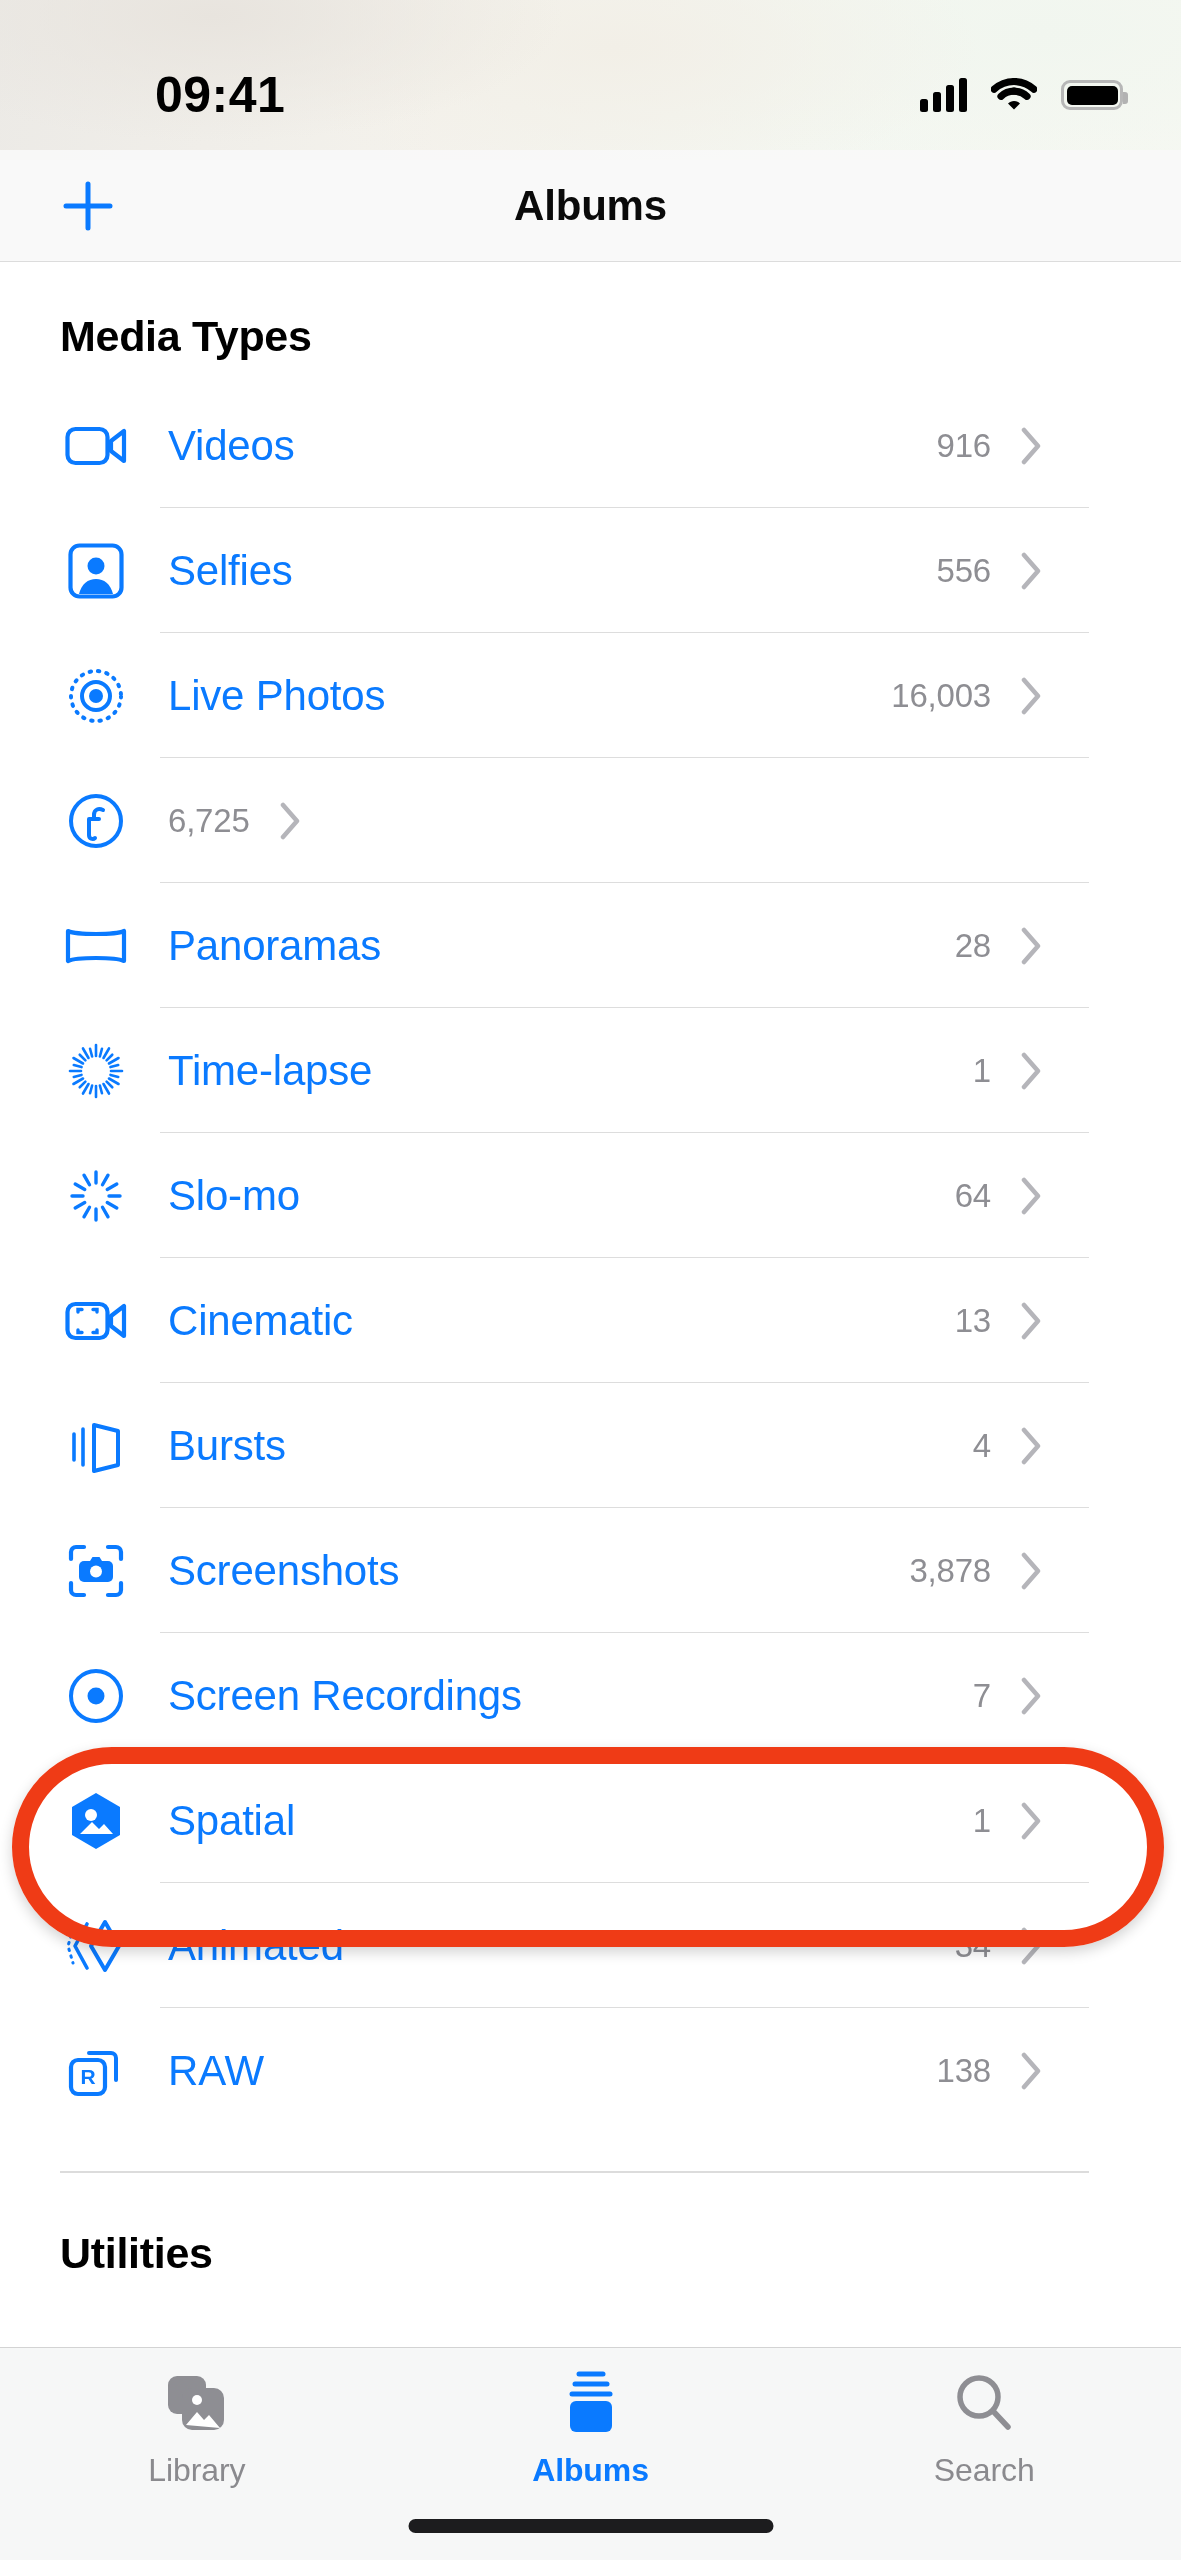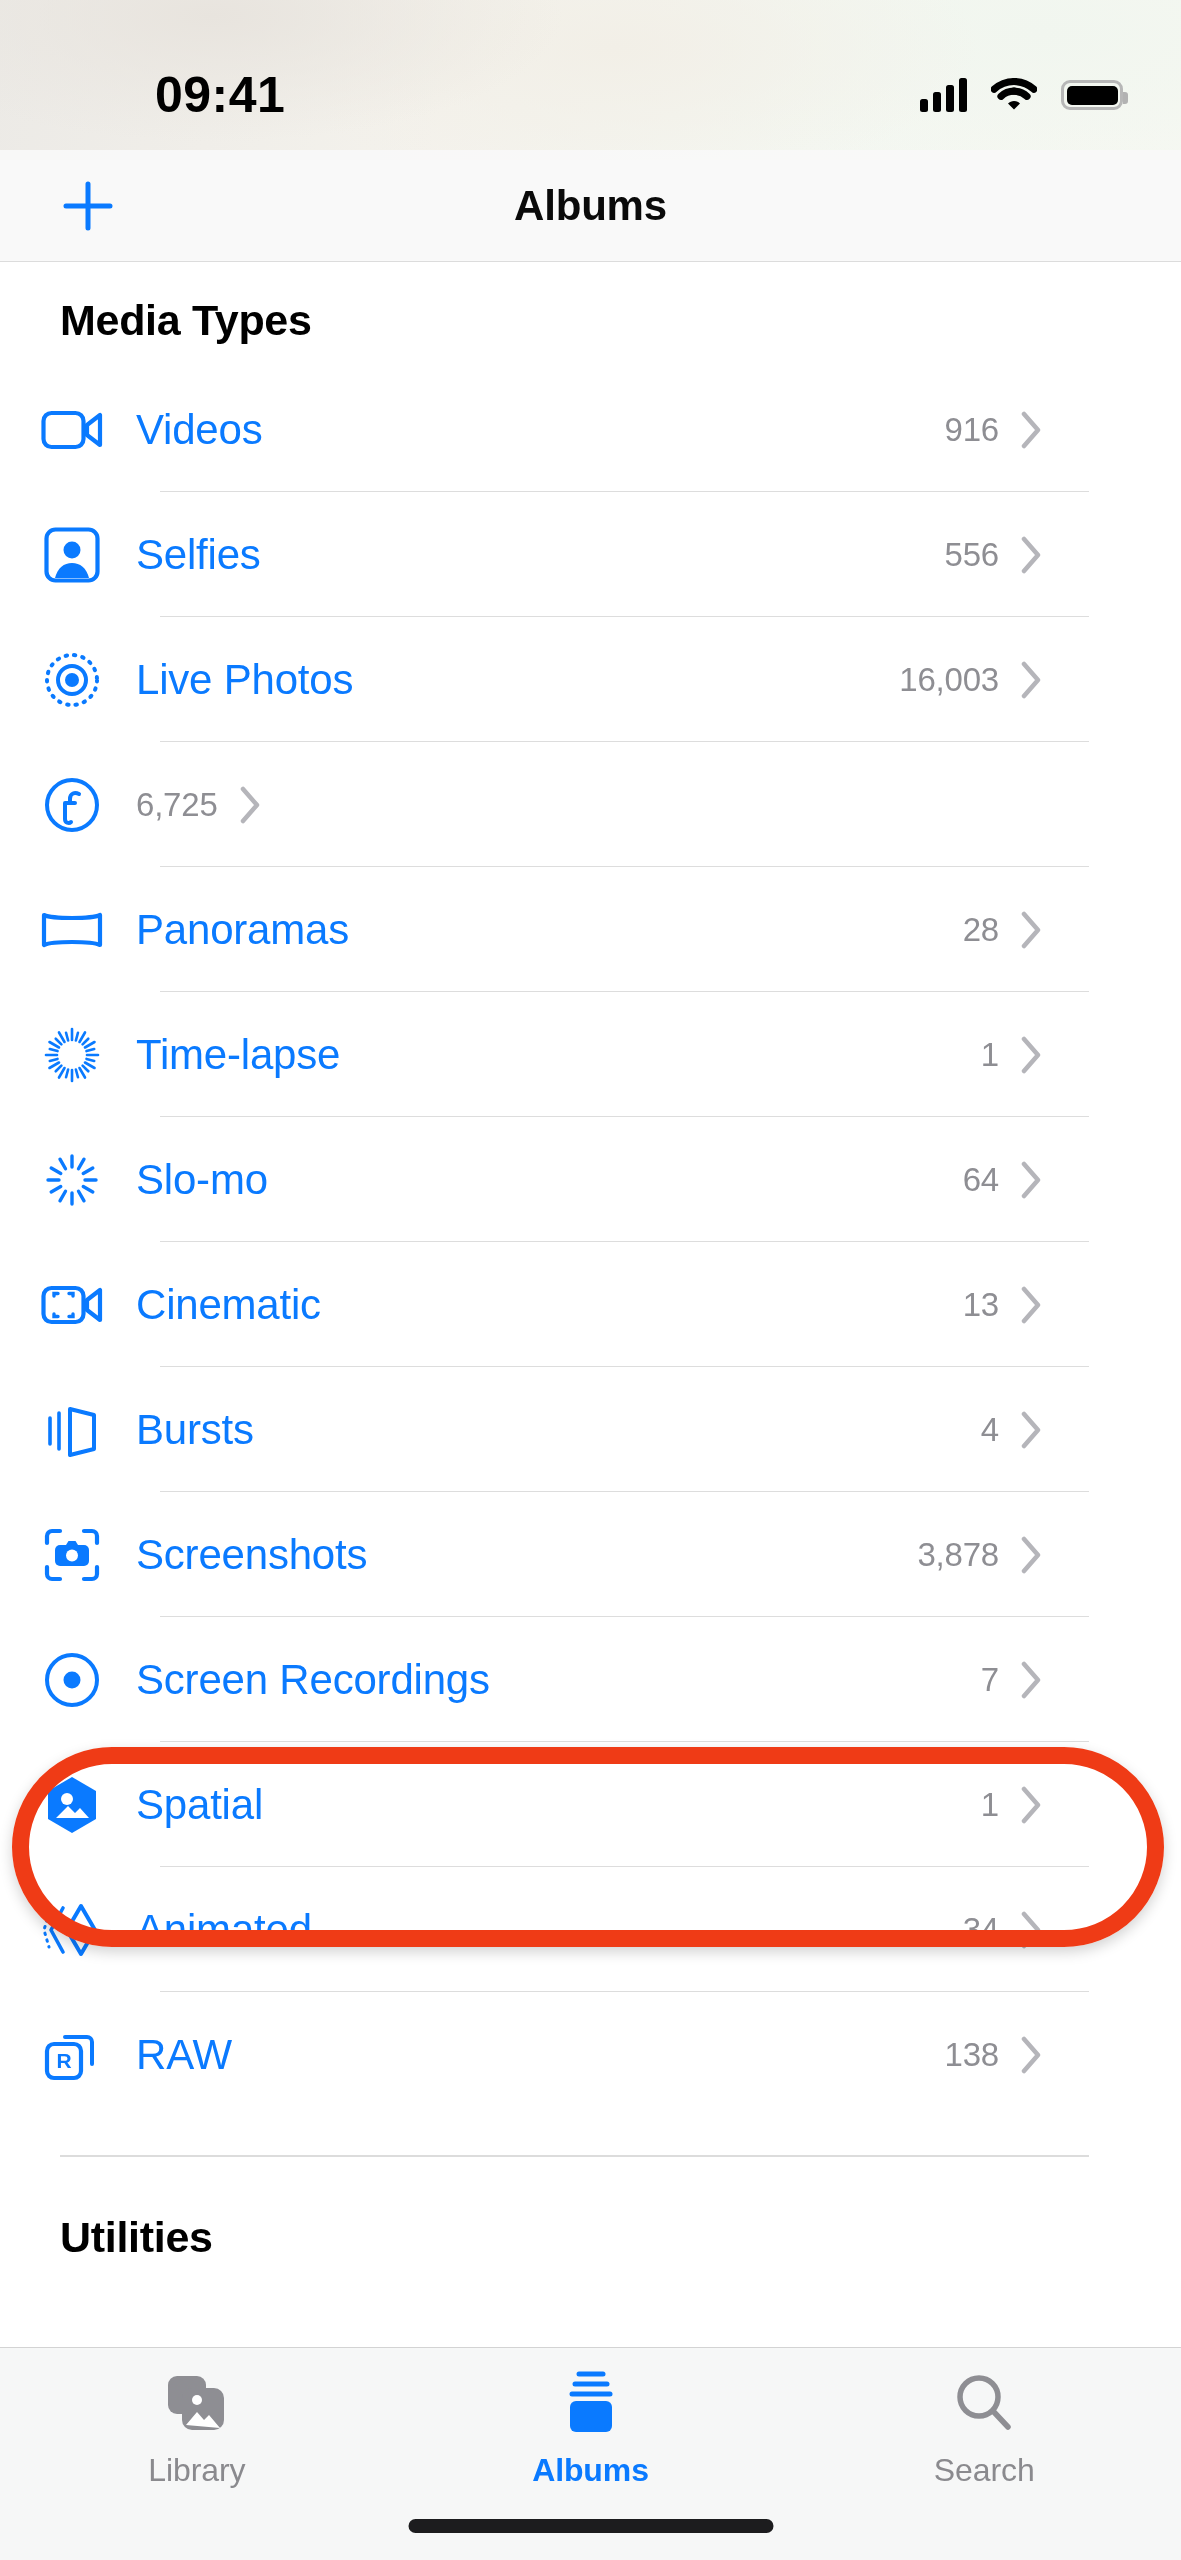--- a/index.html
+++ b/index.html
@@ -66,32 +66,32 @@
     width:66px; height:66px; display:flex; align-items:center; justify-content:center;
     cursor:pointer;
   }
   .nav-title{
     width:100%; text-align:center; font-size:42px; font-weight:700;
     color:#0a0a0a; letter-spacing:-0.2px;
   }
 
   
   .content{
-    position:absolute; top:262px; left:0; width:1089px;
+    position:absolute; top:278px; left:0; width:1089px;
     bottom:213px; background:#fff; z-index:1; overflow:hidden;
   }
   .section-header{
     font-size:43px; font-weight:700; color:#000;
     padding:34px 0 22px 60px; letter-spacing:-0.3px;
   }
   .section-header.utilities{ padding-top:56px; }
 
   .row{
     position:relative; height:125px; display:flex; align-items:center;
-    padding-left:36px; padding-right:46px; cursor:pointer; background:transparent;
+    padding-left:60px; padding-right:46px; cursor:pointer; background:transparent;gap:8px;
   }
   .row .sep{
     position:absolute; left:160px; right:0; bottom:0; height:1.5px; background:#dddddd;
   }
 
   .row-icon{
     width:72px; min-width:72px; height:72px;
     display:flex; align-items:center; justify-content:center;
     margin-right:28px;
   }

